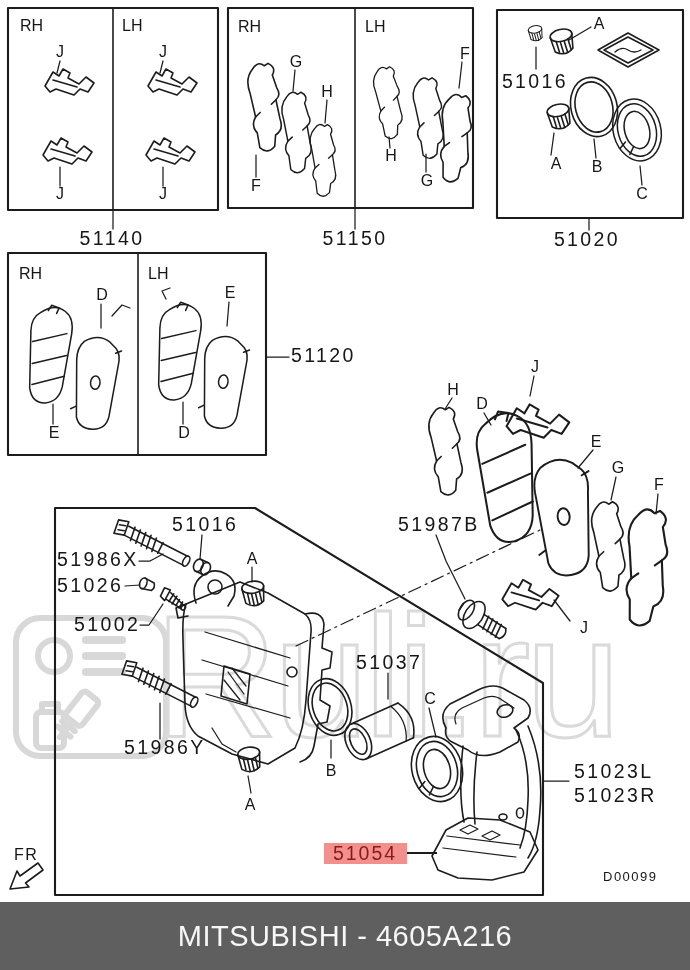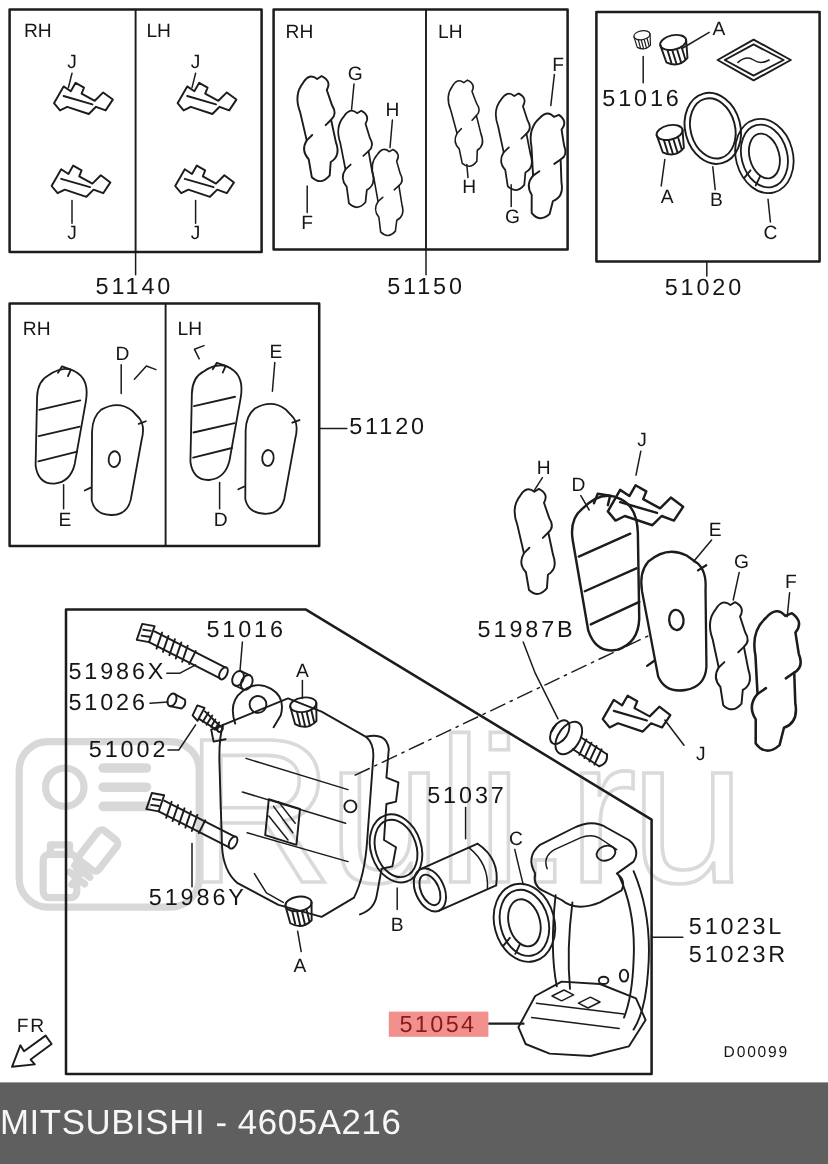--- a/index.html
+++ b/index.html
@@ -4,21 +4,21 @@
 <style>
   html,body{margin:0;padding:0;background:#fff;}
   .stage{position:relative;width:690px;height:970px;background:#fff;overflow:hidden;
          font-family:"Liberation Sans",sans-serif;}
   .wm-text{position:absolute;left:154px;top:590px;font-size:172px;font-weight:400;line-height:1;
            letter-spacing:-5px;color:rgba(255,255,255,0);-webkit-text-stroke:3px #dadada;
            white-space:nowrap;user-select:none;}
   .wm-logo{position:absolute;left:10px;top:612px;}
   .diagram{position:absolute;left:0;top:0;}
   .footer{position:absolute;left:0;top:902px;width:690px;height:68px;background:#5f5f5f;
-          display:flex;align-items:center;justify-content:flex-start;gap:36px;}
+          display:flex;align-items:center;justify-content:center;gap:36px;}
   .footer span{color:#f7f7f7;font-size:29px;letter-spacing:.5px;}
   svg .art{stroke:#1c1c1c;fill:none;stroke-width:1.6;stroke-linecap:round;stroke-linejoin:round;}
   svg .frame{stroke-width:2.1;}
   svg .thin{stroke-width:1.25;}
   svg .dashdot{stroke-width:1.2;stroke-dasharray:13 5 2 5;}
   svg text{stroke:none;fill:#161616;}
   .lab{font-size:16px;text-anchor:middle;}
   .pn{font-size:19.5px;letter-spacing:2.4px;}
   .pnm{font-size:19.5px;letter-spacing:2.4px;text-anchor:middle;}
   .sm{font-size:13px;letter-spacing:1.5px;}

